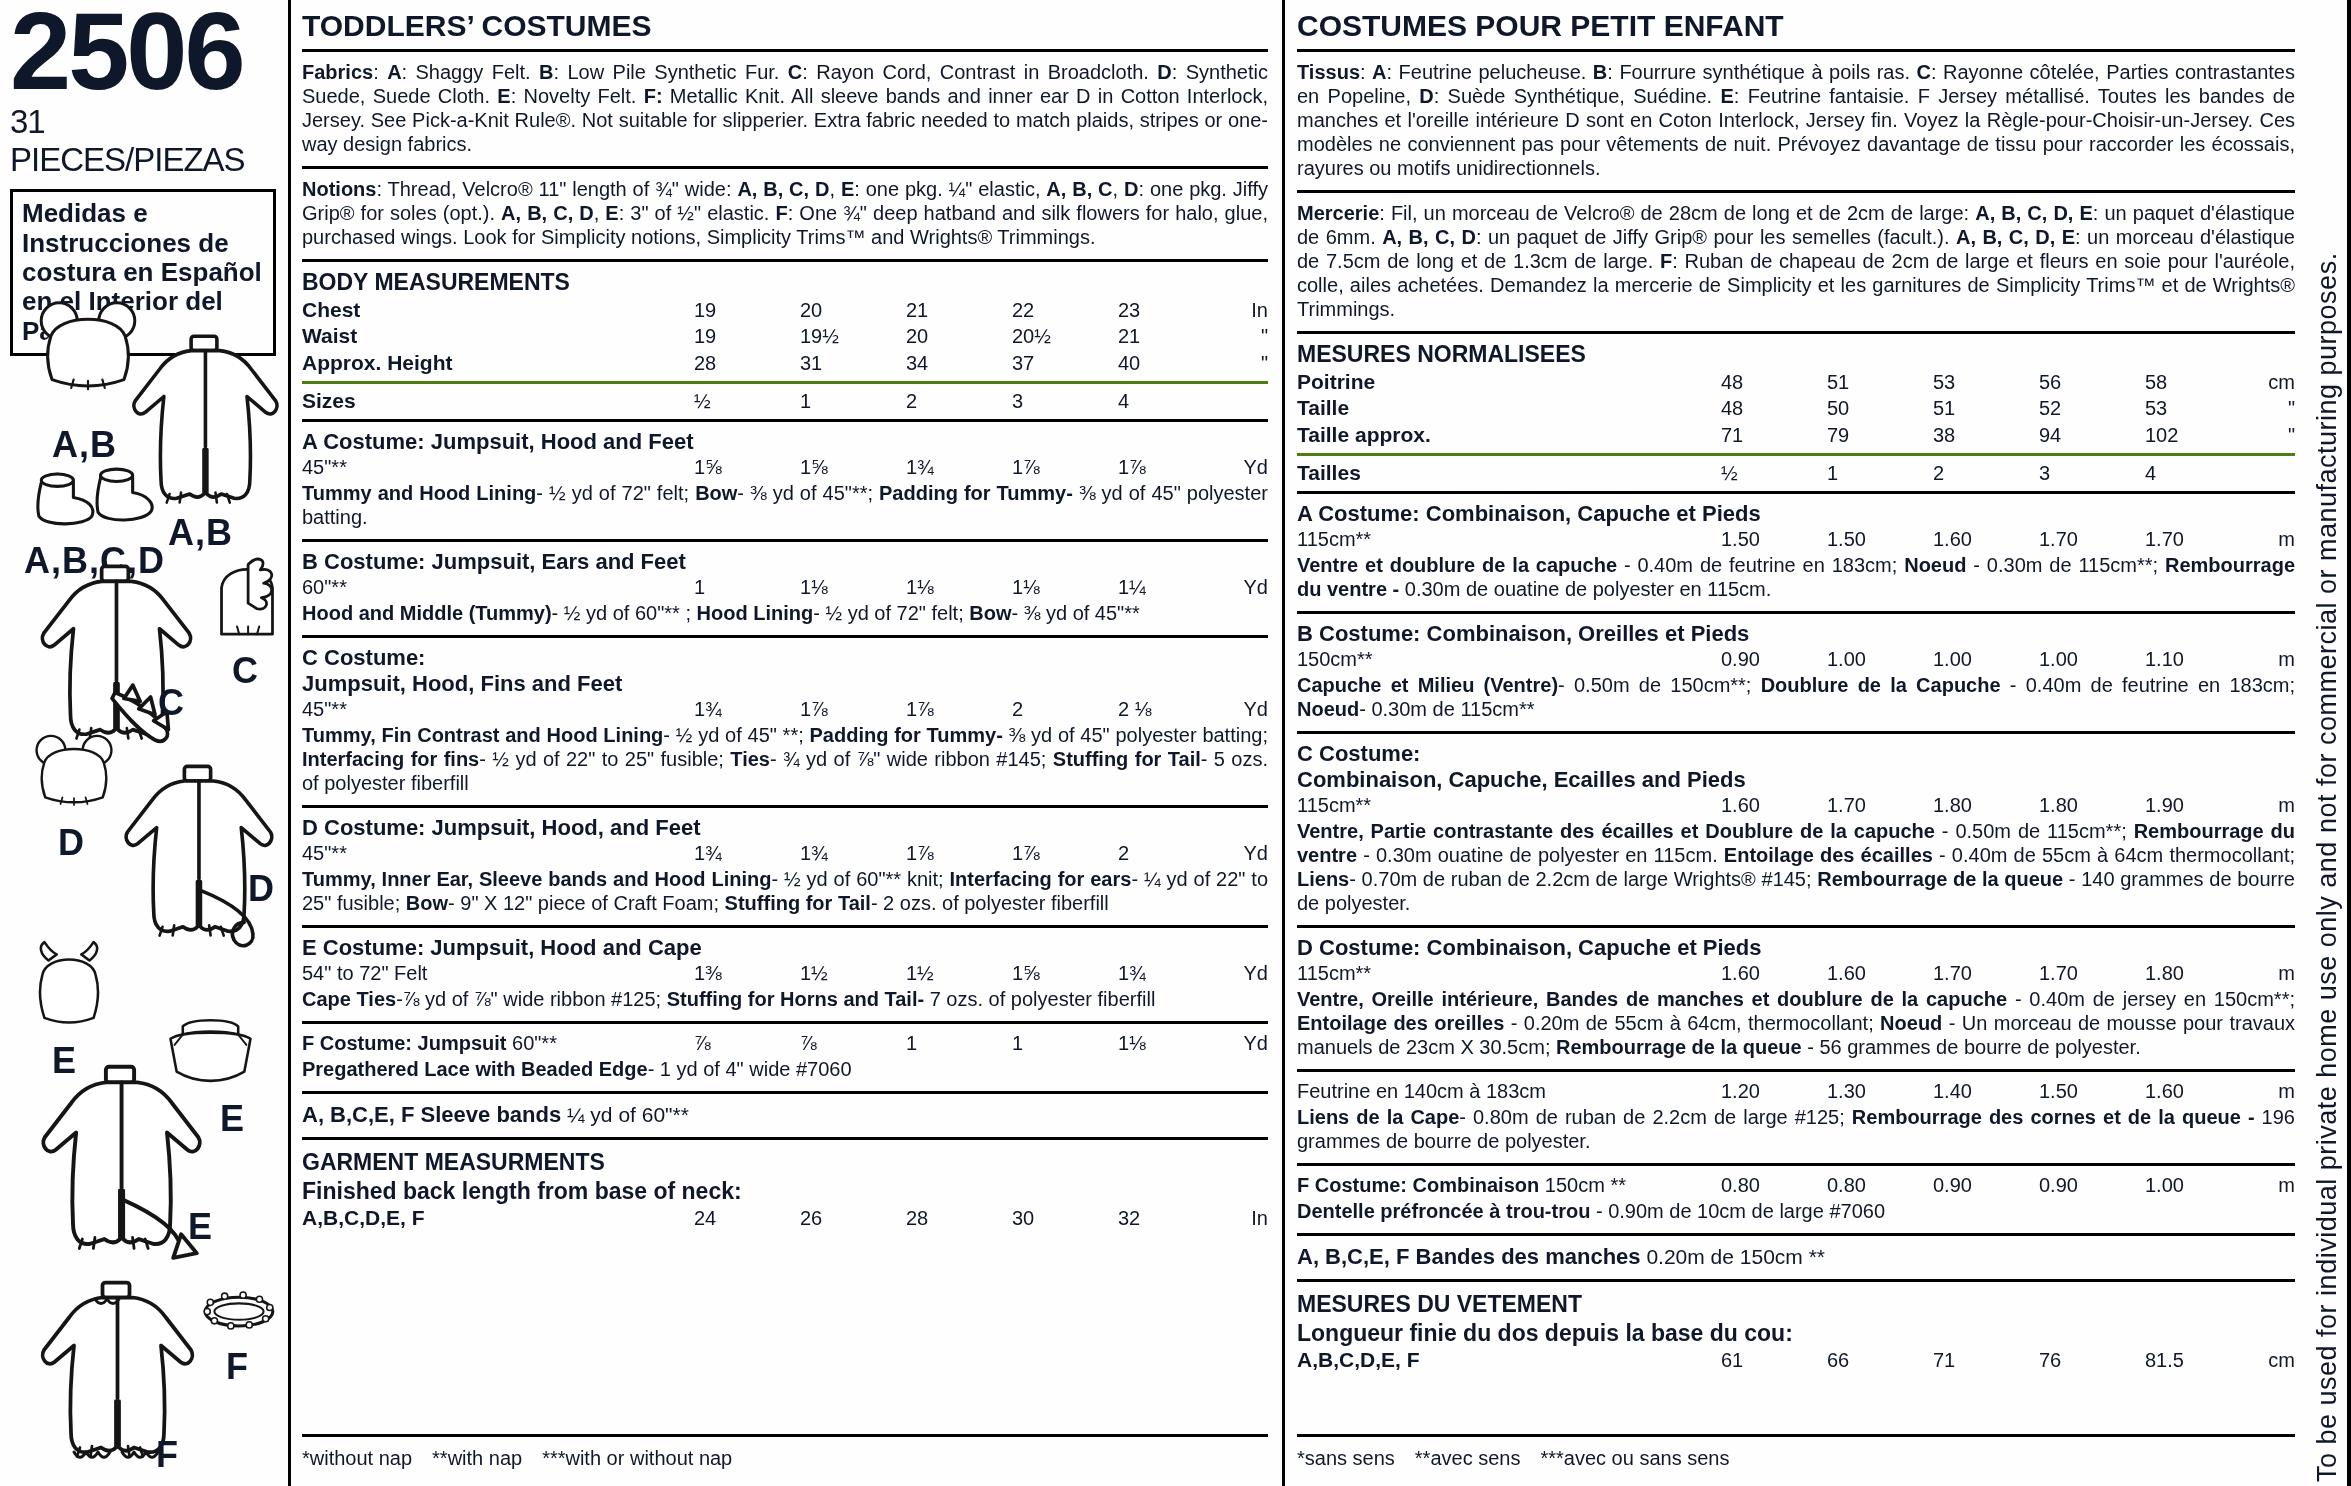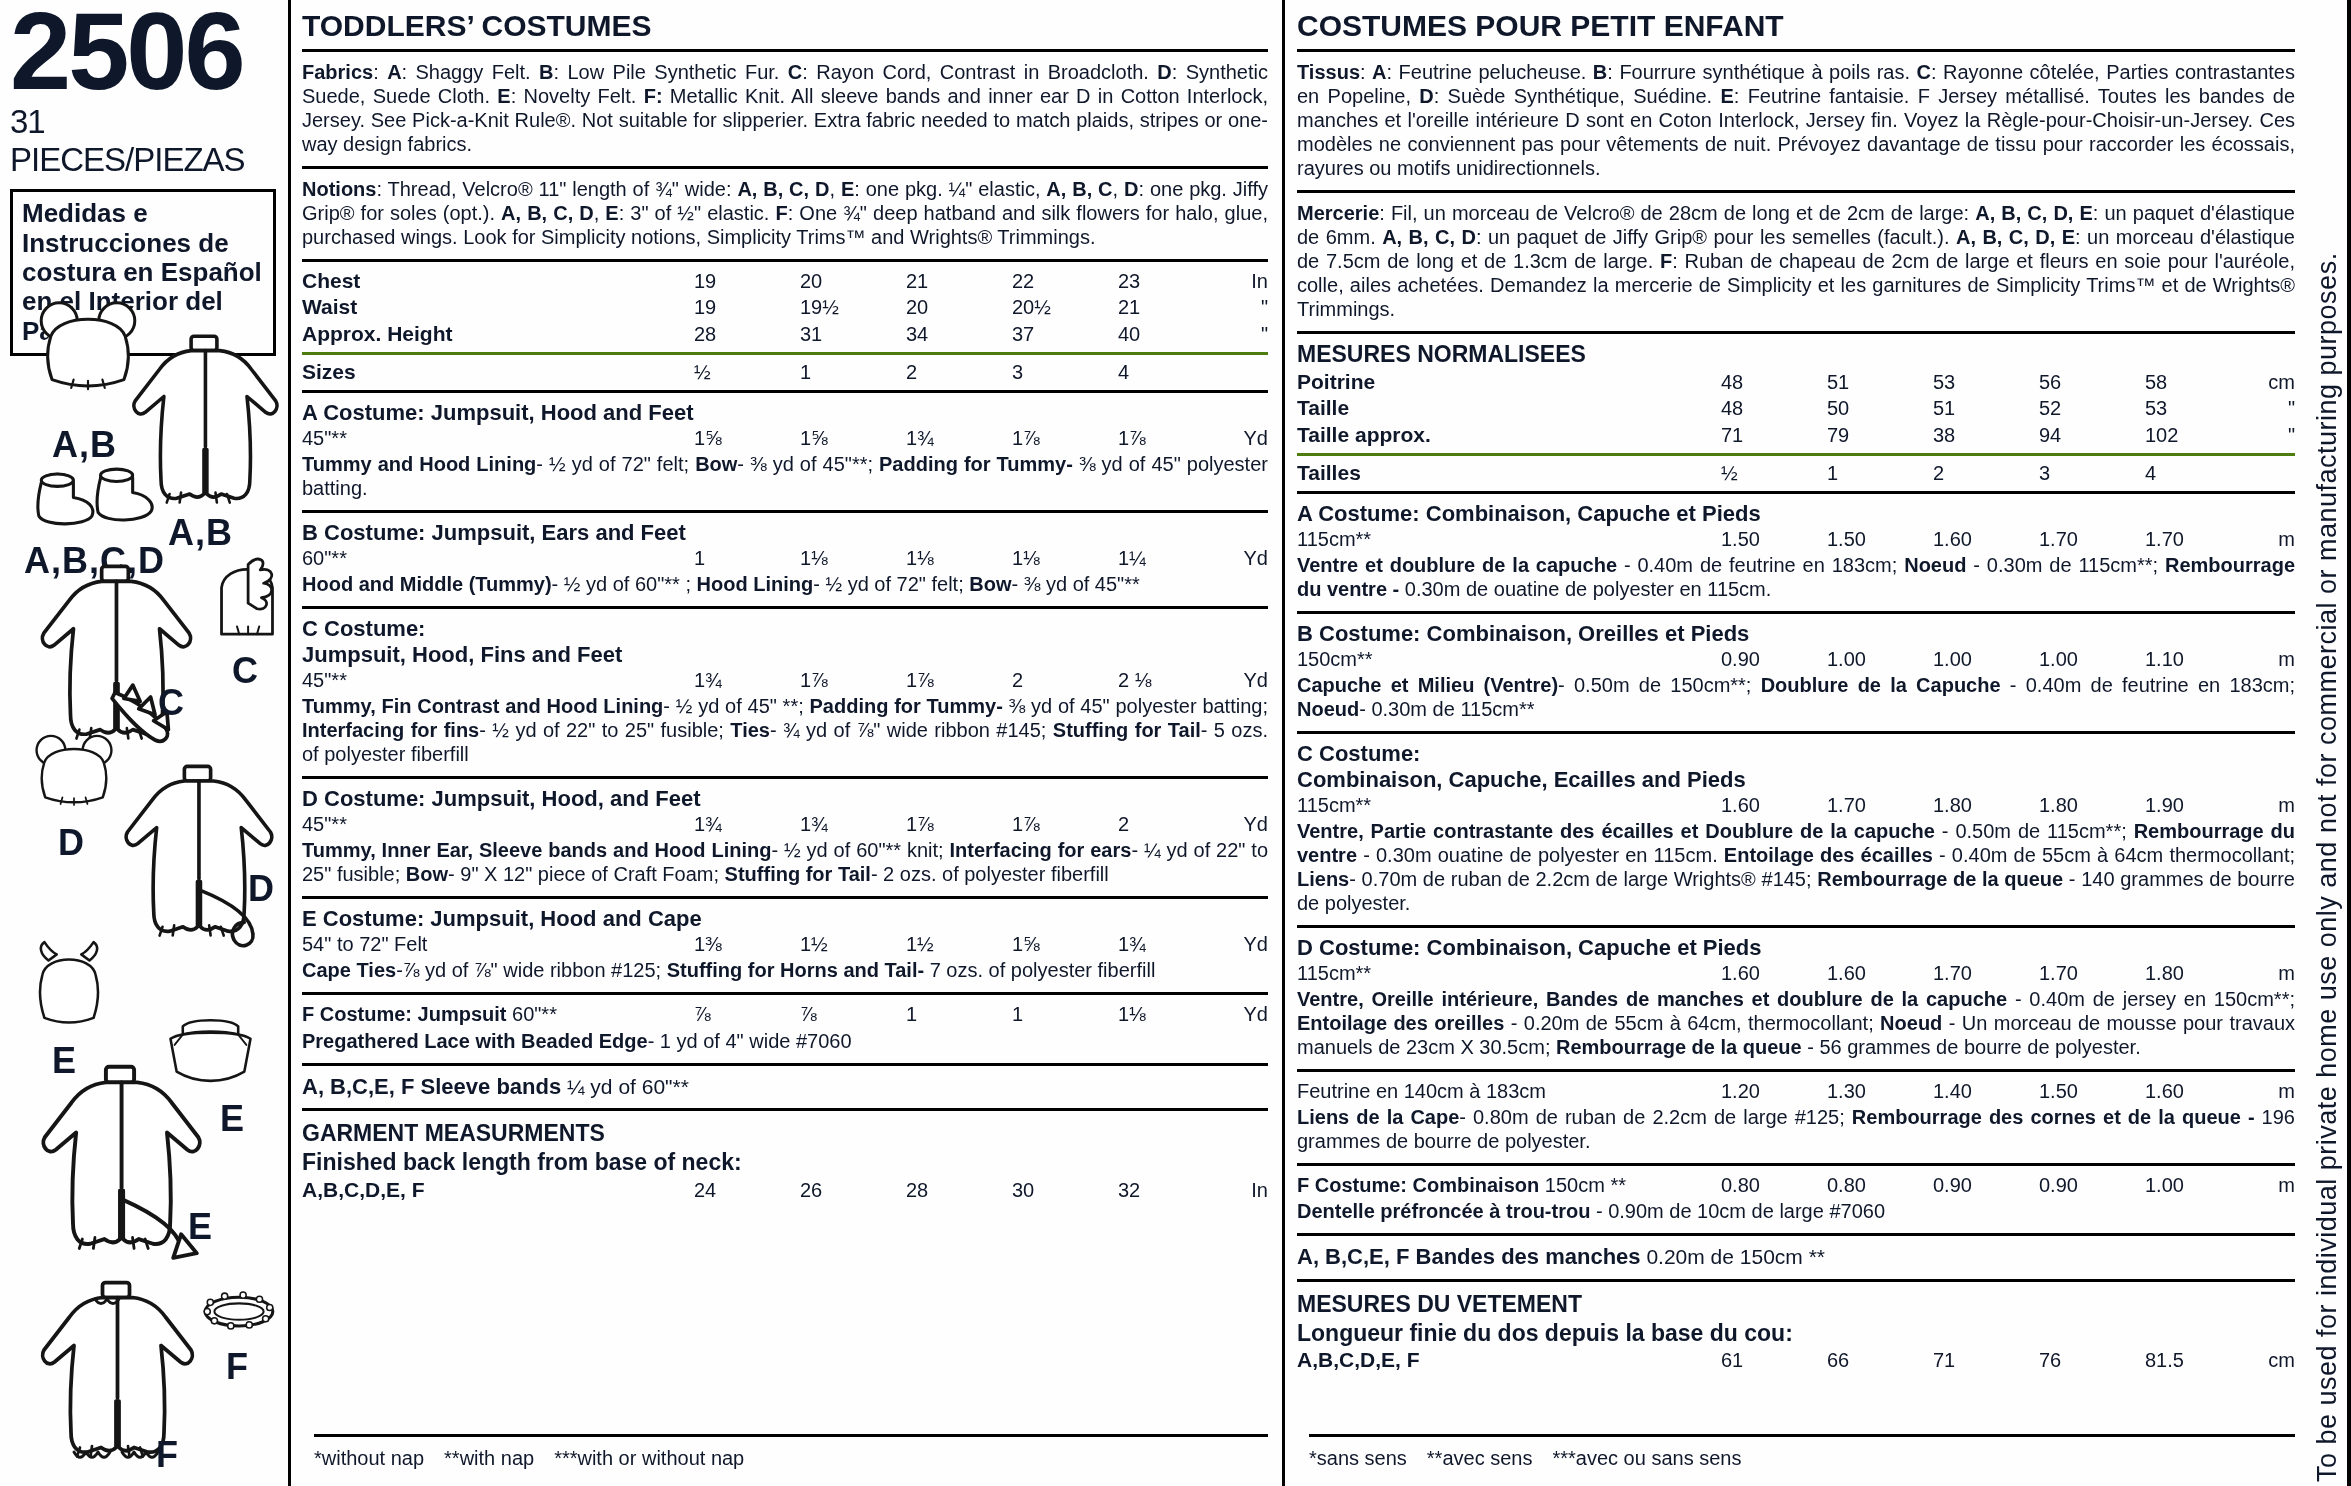--- a/index.html
+++ b/index.html
@@ -32,21 +32,21 @@
   .cell-label.b{font-weight:bold;font-size:21px;}
   .cell-val{text-align:left;}
   .cell-unit{text-align:right;}
   .sizes-row{border-top:3px solid #4d7c0f;border-bottom:3px solid #000;margin-top:5px;padding:4px 0;}
   .section{border-bottom:3px solid #000;padding:7px 0 10px;}
   .sec-h{font-weight:bold;font-size:22px;line-height:1.18;}
   .extras{text-align:justify;margin-top:1px;}
   .sleeve{border-bottom:3px solid #000;padding:8px 0;font-size:21px;}
   .sleeve b{font-size:22px;}
   .garment{padding:8px 0;}
-  .footnote{position:absolute;left:12px;right:0;bottom:6px;border-top:3px solid #000;
+  .footnote{position:absolute;left:0;right:0;bottom:6px;border-top:3px solid #000;
             padding-top:9px;font-size:20px;}
 
   
   .vnote{position:absolute;left:2312px;top:1482px;transform:rotate(-90deg);
          transform-origin:0 0;white-space:nowrap;font-size:27px;letter-spacing:.5px;}
 </style>
 </head>
 <body>
 
 <div class="page">
@@ -206,20 +206,21 @@
 
   <div class="vline" style="left:288px"></div>
   <div class="vline" style="left:1282px"></div>
   <div class="scan-edge"></div>
 
   <div class="col col-en" id="col-en">
       <div class="col-title">TODDLERS’ COSTUMES</div>
       <div class="para"><b>Fabrics</b><span>: </span><b>A</b><span>: Shaggy Felt. </span><b>B</b><span>: Low Pile Synthetic Fur. </span><b>C</b><span>: Rayon Cord, Contrast in Broadcloth. </span><b>D</b><span>: Synthetic Suede, Suede Cloth. </span><b>E</b><span>: Novelty Felt. </span><b>F:</b><span> Metallic Knit. All sleeve bands and inner ear D in Cotton Interlock, Jersey. See Pick-a-Knit Rule®. Not suitable for slipperier. Extra fabric needed to match plaids, stripes or one-way design fabrics.</span></div>
       <div class="para"><b>Notions</b><span>: Thread, Velcro® 11" length of ¾" wide: </span><b>A, B, C, D</b><span>, </span><b>E</b><span>: one pkg. ¼" elastic, </span><b>A, B, C</b><span>, </span><b>D</b><span>: one pkg. Jiffy Grip® for soles (opt.). </span><b>A, B, C, D</b><span>, </span><b>E</b><span>: 3" of ½" elastic. </span><b>F</b><span>: One ¾" deep hatband and silk flowers for halo, glue, purchased wings. Look for Simplicity notions, Simplicity Trims™ and Wrights® Trimmings.</span></div>
       <div class="mblock">
+        <div class="mhead">BODY MEASUREMENTS</div>
         <div class="grid">
           <div class="cell-label b">Chest</div>
           <div class="cell-val">19</div>
           <div class="cell-val">20</div>
           <div class="cell-val">21</div>
           <div class="cell-val">22</div>
           <div class="cell-val">23</div>
           <div class="cell-unit">In</div>
         </div>
         <div class="grid">

